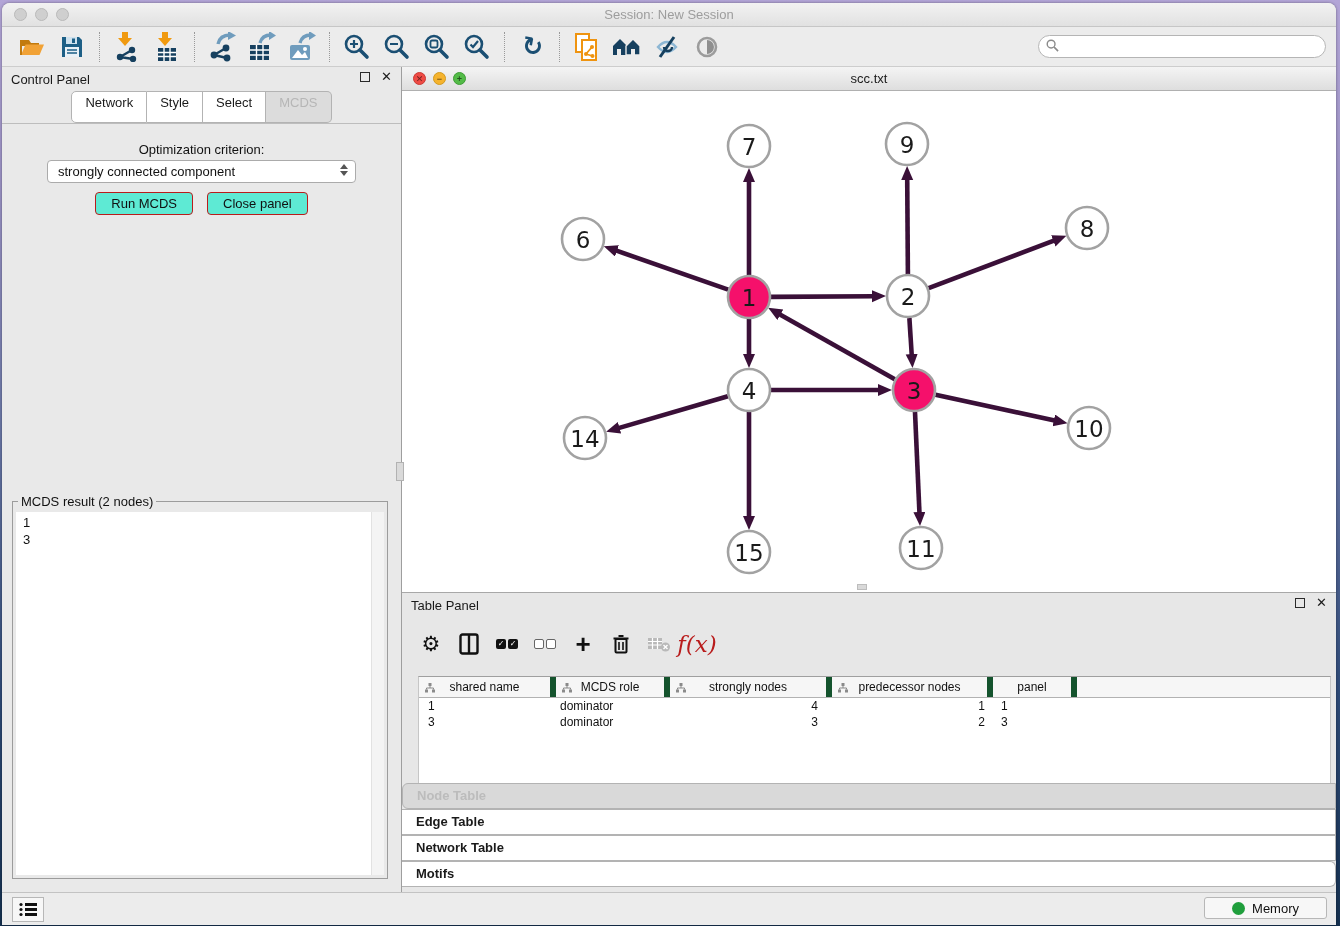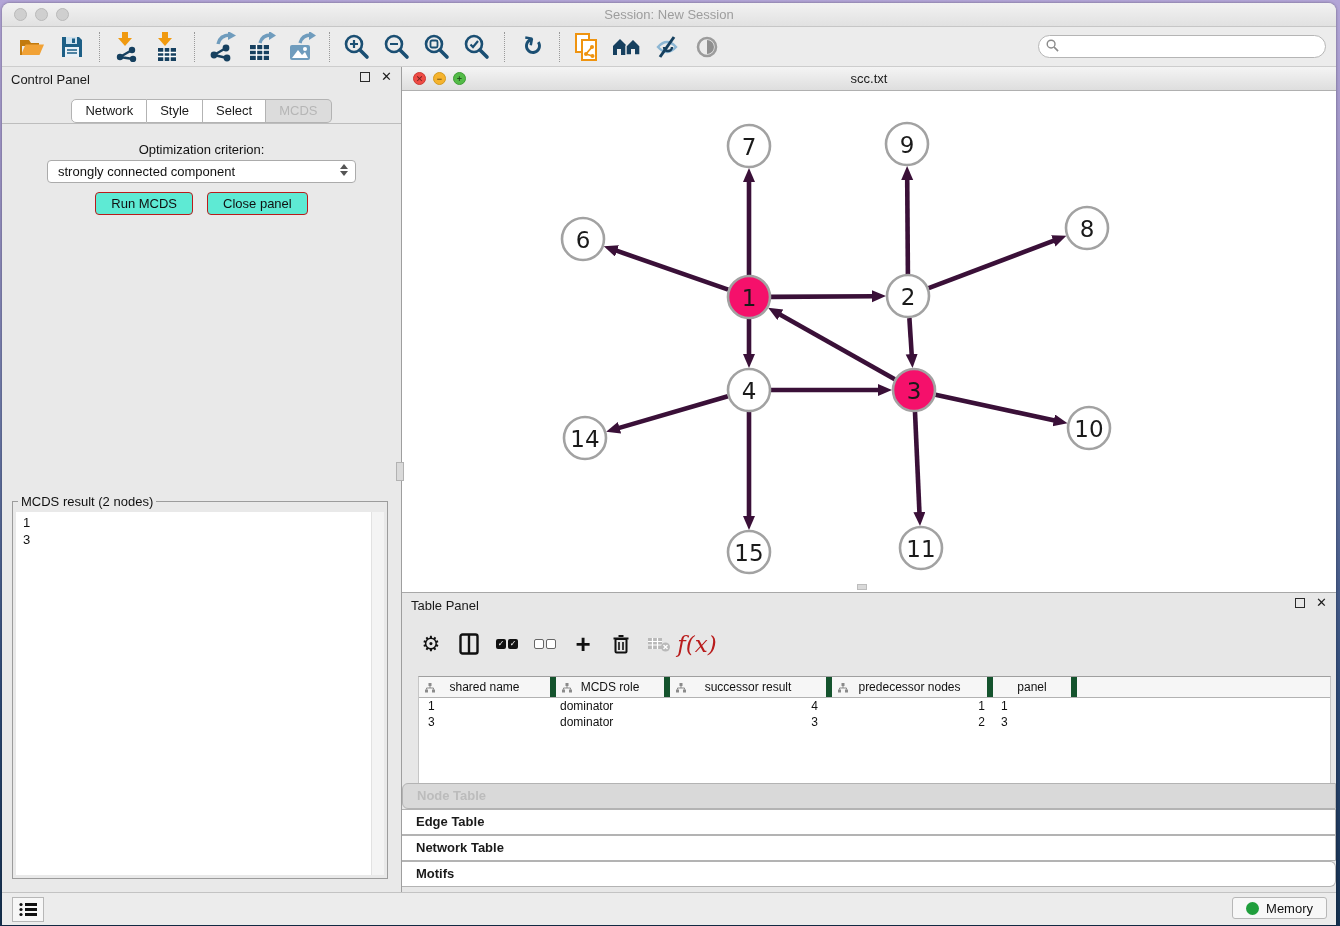--- a/index.html
+++ b/index.html
@@ -30,21 +30,21 @@
   
   .main { position:absolute; top:64px; bottom:33px; left:0; right:0; display:flex; }
   
   .control-panel { width:400px; flex:none; background:#e9e9e9; border-right:1px solid #9e9e9e; position:relative; }
   .cp-header { height:26px; position:relative; }
   .panel-title { position:absolute; left:9px; top:5px; font-size:13px; color:#1a1a1a; }
   .panel-icons { position:absolute; right:9px; top:5px; display:flex; gap:11px; align-items:center; }
   .icon-float { width:10px; height:10px; border:1.6px solid #2a2a2a; display:inline-block; }
   .icon-close { font-size:13px; font-weight:bold; color:#1a1a1a; line-height:10px; }
   .cp-tabs { height:30px; display:flex; justify-content:center; align-items:flex-end; }
-  .tab { font-size:13px; padding:3px 13px 4px; background:#fff; border:1px solid #b3b3b3; border-left-width:0; color:#1a1a1a; cursor:default;margin-top:23px; }
+  .tab { font-size:13px; padding:3px 13px 12px; background:#fff; border:1px solid #b3b3b3; border-left-width:0; color:#1a1a1a; cursor:default;margin-top:23px; }
   .tab:first-child { border-left-width:1px; border-radius:5px 0 0 5px; }
   .tab:last-child { border-radius:0 5px 5px 0; }
   .tab.active { background:#dcdcdc; color:#b6b6b6; }
   .cp-content { position:absolute; top:56px; bottom:0; left:0; right:0; border-top:1px solid #bdbdbd; background:#e9e9e9; }
   .opt-label { text-align:center; margin-top:18px; font-size:13px; color:#111; }
   .cp-select { position:absolute; left:45px; right:45px; top:36px; height:23px; background:#fff; border:1px solid #ababab; border-radius:4px; font-size:13px; line-height:21px; padding-left:10px; color:#111; }
   .sel-arrows { position:absolute; right:7px; top:3px; display:flex; flex-direction:column; gap:2px; }
   .sel-arrows i { width:0; height:0; border-left:4px solid transparent; border-right:4px solid transparent; display:block; }
   .sel-arrows .up { border-bottom:5px solid #555; }
   .sel-arrows .down { border-top:5px solid #555; }
@@ -87,21 +87,21 @@
   .trow { display:flex; height:16px; font-size:12px; color:#111; }
   .td { flex:none; line-height:16px; white-space:nowrap; overflow:hidden; }
   .tp-tabs { position:absolute; bottom:5px; left:0; right:0; display:flex; justify-content:center;flex-direction:column; }
   .tp-tab { font-size:13px; font-weight:bold; padding:4px 14px 5px; background:#fff; border:1px solid #b3b3b3; border-left-width:0; color:#1a1a1a; }
   .tp-tab:first-child { border-left-width:1px; border-radius:6px 0 0 6px; }
   .tp-tab:last-child { border-radius:0 6px 6px 0; }
   .tp-tab.active { background:#d9d9d9; color:#bcbcbc; }
   
   .status-bar { position:absolute; left:0; right:0; bottom:0; height:33px; background:#ececec; border-top:1px solid #c3c3c3; }
   .list-btn { position:absolute; left:10px; top:4px; width:32px; height:25px; background:#f7f7f7; border:1px solid #b7b7b7; display:flex; align-items:center; justify-content:center; }
-  .memory-btn { position:absolute; right:9px; top:4px; height:22px; background:#f7f7f7; border:1px solid #b7b7b7; border-radius:3px; display:flex; align-items:center; gap:7px; padding:0 13px; font-size:13px; color:#111; font-family:inherit; }
+  .memory-btn { position:absolute; right:9px; top:4px; height:22px; background:#f7f7f7; border:1px solid #b7b7b7; border-radius:3px; display:flex; align-items:center; gap:7px; padding:0 27px; font-size:13px; color:#111; font-family:inherit; }
   .mem-dot { width:13px; height:13px; border-radius:50%; background:#1f9e3c; }
 </style>
 </head>
 <body>
 
 <div id="app-window">
 
   <div class="titlebar">
     <div class="traffic">
       <span class="light"></span>
@@ -451,21 +451,21 @@
                   </svg></span>
                 <span>MCDS role</span>
               </div>
               <div class="th" style="width: 162px;">
                 <span class="col-icon"><svg width="10" height="10" viewBox="0 0 10 10">
                     <rect x="3.5" y="0" width="3" height="3" fill="#8a8a8a"></rect>
                     <rect x="0" y="6.5" width="3" height="3" fill="#8a8a8a"></rect>
                     <rect x="7" y="6.5" width="3" height="3" fill="#8a8a8a"></rect>
                     <path d="M5 3 v2 M1.5 6.5 v-1.5 h7 v1.5" stroke="#8a8a8a" fill="none" stroke-width="1"></path>
                   </svg></span>
-                <span>successor result</span>
+                <span>strongly nodes</span>
               </div>
               <div class="th" style="width: 161px;">
                 <span class="col-icon"><svg width="10" height="10" viewBox="0 0 10 10">
                     <rect x="3.5" y="0" width="3" height="3" fill="#8a8a8a"></rect>
                     <rect x="0" y="6.5" width="3" height="3" fill="#8a8a8a"></rect>
                     <rect x="7" y="6.5" width="3" height="3" fill="#8a8a8a"></rect>
                     <path d="M5 3 v2 M1.5 6.5 v-1.5 h7 v1.5" stroke="#8a8a8a" fill="none" stroke-width="1"></path>
                   </svg></span>
                 <span>predecessor nodes</span>
               </div>

